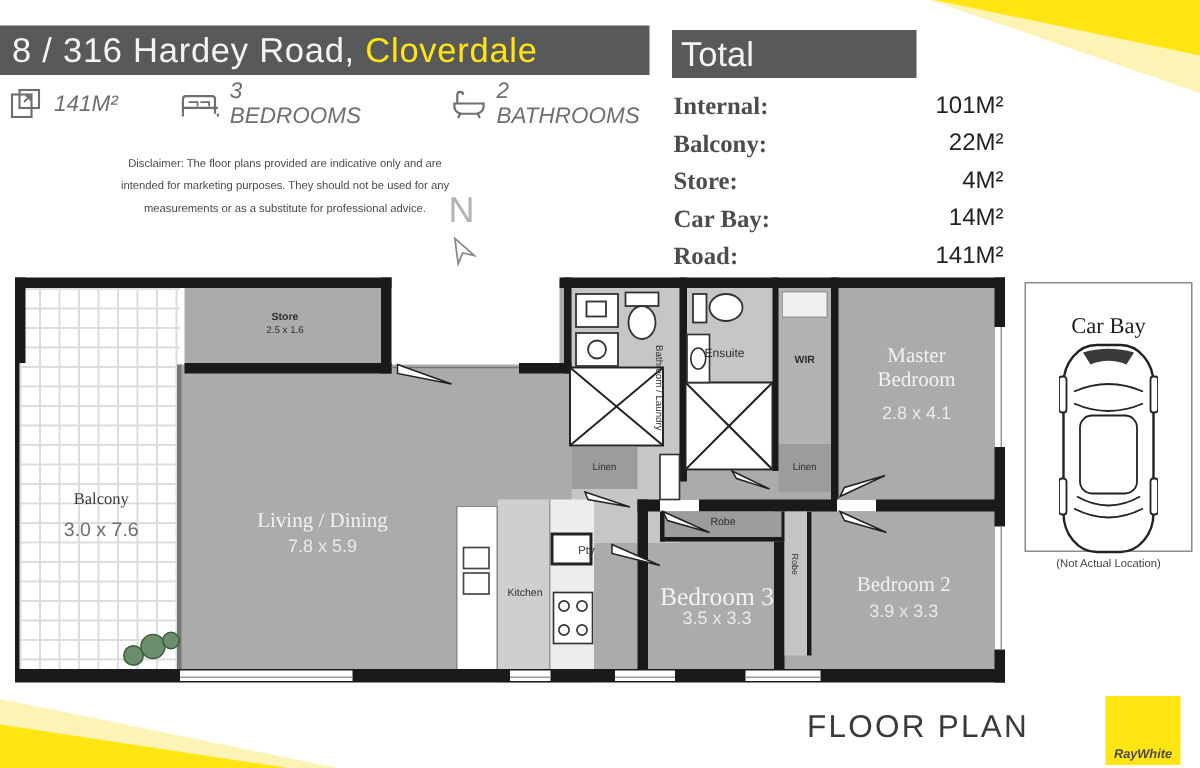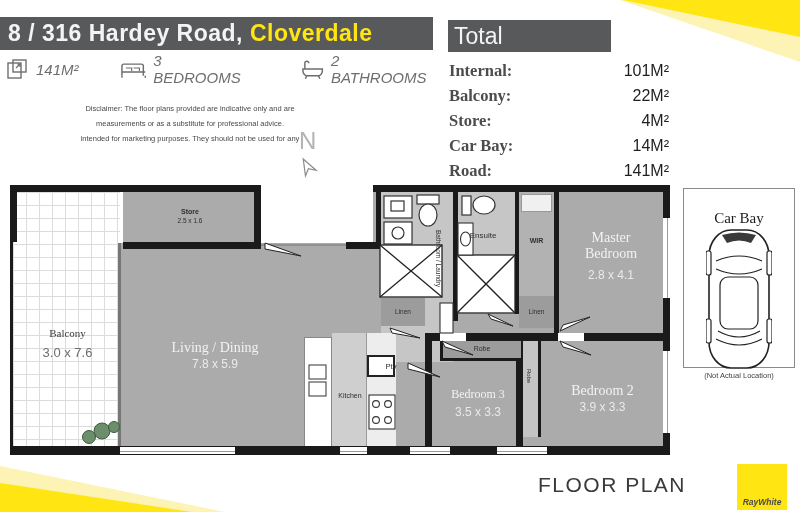--- a/index.html
+++ b/index.html
@@ -4,21 +4,21 @@
 <style>
   html,body{margin:0;padding:0;background:#e9e9e9;}
   #canvas{position:relative;width:800px;height:512px;background:#ffffff;overflow:hidden;
           font-family:"Liberation Sans",sans-serif;}
   .abs{position:absolute;}
   
   #corner-svg{left:0;top:0;z-index:1;}
   
   #title-bar{left:0;top:17px;width:433px;height:33px;background:#58595b;z-index:3;
              display:flex;align-items:center;padding-left:8px;box-sizing:border-box;}
-  #title-bar span{font-size:23px;font-weight:700;letter-spacing:.5px;white-space:pre;}
+  #title-bar span{font-size:23px;font-weight:400;letter-spacing:.5px;white-space:pre;}
   .t-white{color:#f4f4f4;}
   .t-yellow{color:#ffe512;}
   #features{left:6px;top:56px;width:430px;height:26px;display:flex;align-items:center;gap:10px;z-index:3;}
   .feature{display:flex;align-items:center;gap:6px;color:#6d6e71;}
   .feature .flabel{font-size:15px;font-style:italic;color:#6d6e71;}
   .fgap1{width:22px;} .fgap2{width:30px;}
   #disclaimer{left:40px;top:101px;width:300px;text-align:center;z-index:3;
               font-size:7.5px;color:#4a4a4a;line-height:15px;}
   
   #compass-n{left:299px;top:127px;font-size:24px;font-weight:300;color:#b3b3b3;z-index:3;}
@@ -108,22 +108,22 @@
       <svg width="26" height="21" viewBox="0 0 26 21">
         <path d="M3 10 h20 v2 a5 5 0 0 1 -5 5 h-10 a5 5 0 0 1 -5 -5 z" fill="none" stroke="#6d6e71" stroke-width="1.5"></path>
         <path d="M5 10 V4 q0-2 2-2 q2 0 2 2 M7 17 l-1.5 3 M19 17 l1.5 3" fill="none" stroke="#6d6e71" stroke-width="1.5"></path>
       </svg>
       <span class="flabel">2 BATHROOMS</span>
     </div>
   </div>
 
   <div id="disclaimer" class="abs">
     <div>Disclaimer: The floor plans provided are indicative only and are</div>
+    <div>intended for marketing purposes. They should not be used for any</div>
     <div>measurements or as a substitute for professional advice.</div>
-    <div>intended for marketing purposes. They should not be used for any</div>
   </div>
 
   <div id="compass-n" class="abs">N</div>
   <svg id="compass-arrow" class="abs" width="22" height="22" viewBox="0 0 22 22">
     <polygon points="10,2 16,18 10,13 4,18" fill="#ffffff" stroke="#8a8a8a" stroke-width="1.2" transform="rotate(-28 10 10)"></polygon>
   </svg>
 
   <div id="areas-bar" class="abs">
     <span class="t-white">Total </span>
   </div>
@@ -295,21 +295,21 @@
     <div class="small-label" style="left:325px;top:207px;width:30px;font-size:7px;">Kitchen</div>
     <div class="small-label rot" style="left:425px;top:45px;font-size:6.5px;">Bathroom / Laundry</div>
     <div class="small-label" style="left:371px;top:123px;width:44px;font-size:6.5px;">Linen</div>
     <div class="small-label" style="left:448px;top:46px;width:50px;font-size:8px;">Ensuite</div>
     <div class="small-label" style="left:509px;top:52px;width:35px;font-size:7px;font-weight:bold;">WIR</div>
     <div class="small-label" style="left:509px;top:123px;width:35px;font-size:6.5px;">Linen</div>
 
     <div class="room-name" style="left:558px;top:45px;width:86px;font-size:14px;">Master Bedroom</div>
     <div class="room-dims" style="left:558px;top:83px;width:86px;">2.8 x 4.1</div>
 
-    <div class="room-name" style="left:423px;top:203px;width:90px;font-size:12px;">Bedroom 3</div>
+    <div class="room-name" style="left:423px;top:203px;width:90px;font-size:17px;">Bedroom 3</div>
     <div class="room-dims" style="left:423px;top:220px;width:90px;">3.5 x 3.3</div>
 
     <div class="room-name" style="left:540px;top:198px;width:105px;font-size:14px;">Bedroom 2</div>
     <div class="room-dims" style="left:540px;top:215px;width:105px;">3.9 x 3.3</div>
   </div>
 
   <div id="carbay-box" class="abs">
     <div id="carbay-title">Car Bay</div>
     <svg width="66" height="144" viewBox="0 0 66 144">
       <rect x="3" y="3" width="60" height="138" rx="22" ry="26" fill="#fff" stroke="#222" stroke-width="1.6"></rect>

